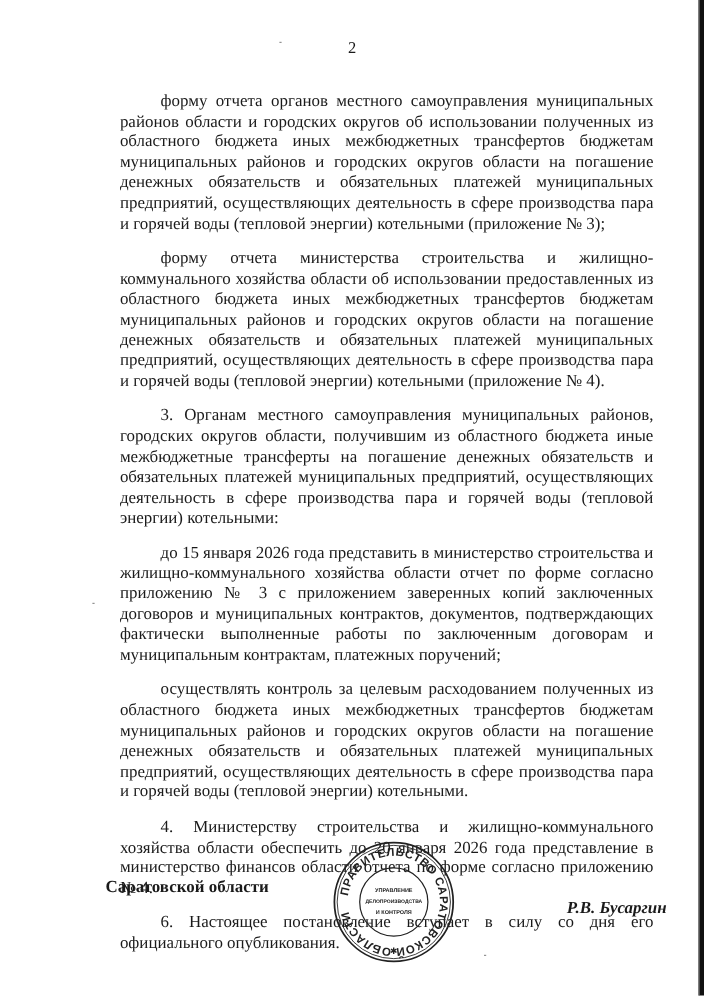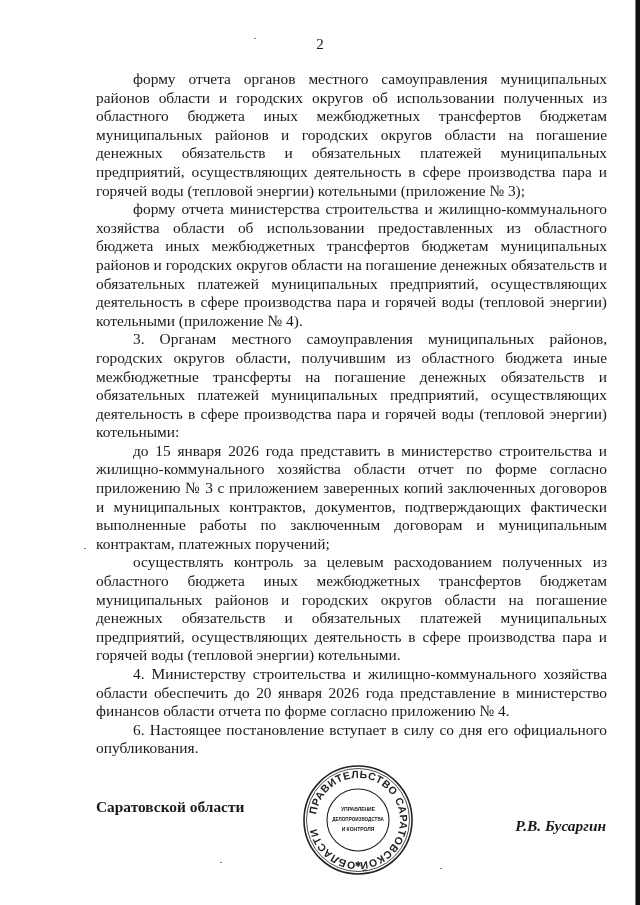--- a/index.html
+++ b/index.html
@@ -8,21 +8,21 @@
     font-family: "Liberation Serif", "DejaVu Serif", serif; color: #1a1a1a;
   }
   .page-number {
     position: absolute; top: 35px; left: 0; width: 640px; text-align: center;
     font-size: 15px; line-height: 18px;
   }
   .body-text {
     position: absolute; left: 96px; top: 70px; width: 511px;
     font-size: 15.4px; line-height: 18.6px; text-align: justify;
   }
-  .body-text p { margin: 0; text-indent: 37px; }
+  .body-text p { margin: 13px; text-indent: 37px; }
   .signature-block {
     position: absolute; left: 96px; top: 798px; font-weight: bold;
     font-size: 15.4px; line-height: 18.6px;
   }
   .signer-name {
     position: absolute; right: 34px; top: 817px; font-weight: bold;
     font-size: 15.4px; line-height: 18.6px; font-style: italic;
   }
   .stamp {
     position: absolute; left: 302px; top: 764px; width: 112px; height: 112px;

